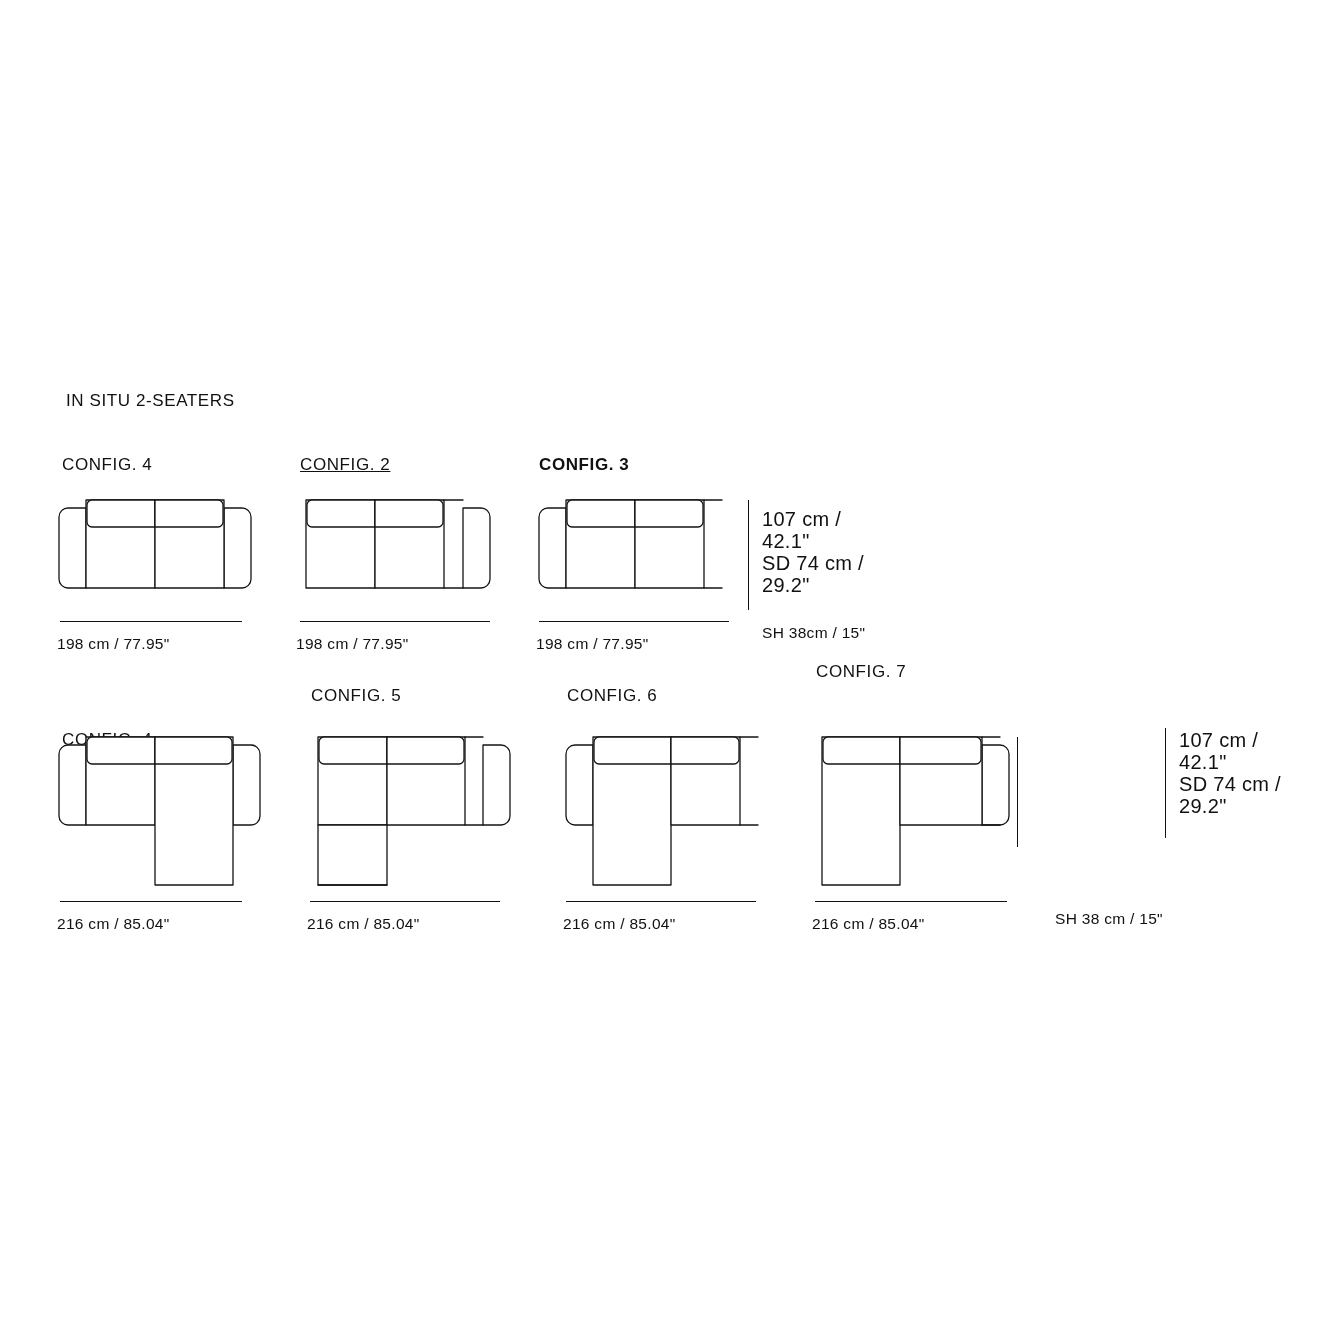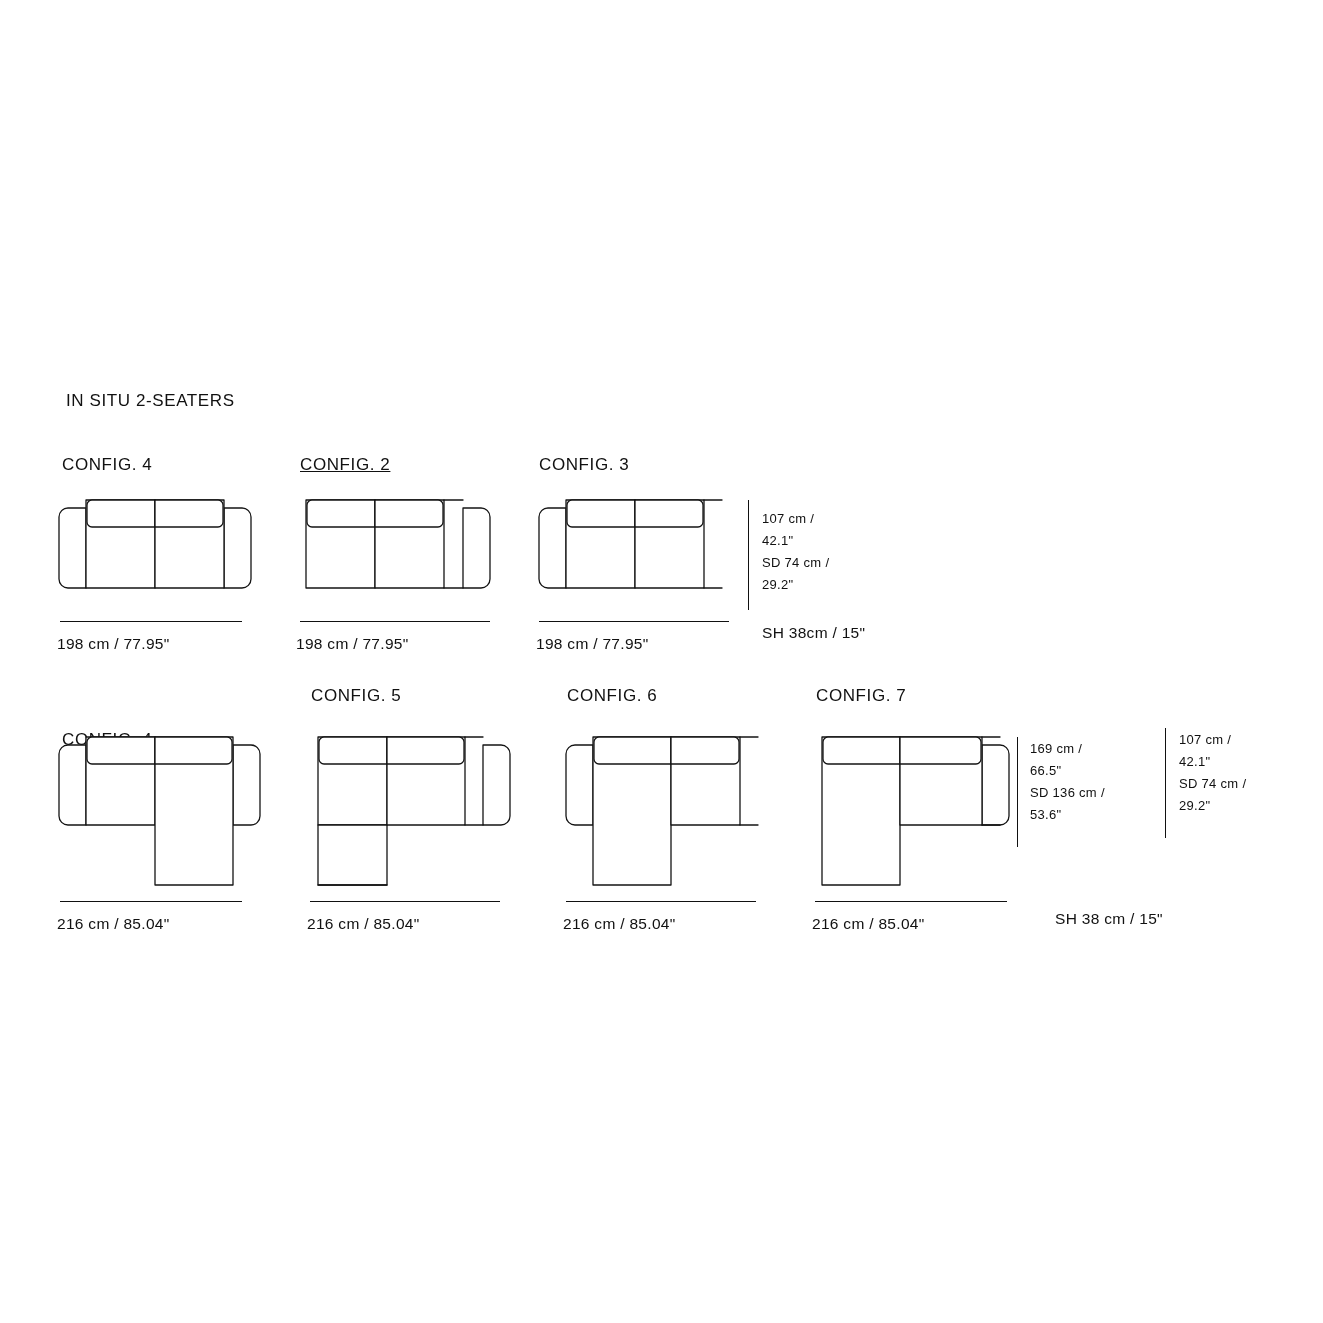--- a/index.html
+++ b/index.html
@@ -35,21 +35,21 @@
   }
   .dim-label {
     position: absolute;
     font-size: 15.5px;
     letter-spacing: 0.3px;
     color: #111111;
     white-space: nowrap;
   }
   .multi-line {
     position: absolute;
-    font-size: 13px;
+    font-size: 20px;
     line-height: 22px;
     letter-spacing: 0.3px;
     color: #111111;
     white-space: nowrap;
   }
   .rule {
     position: absolute;
     height: 1px;
     background: #111111;
   }
@@ -79,26 +79,26 @@
 </style>
 </head>
 <body>
 
 <div class="page">
 
   <div class="title">IN SITU 2-SEATERS</div>
 
   <div class="config-label" style="left:62px; top:455px;">CONFIG. 4</div>
   <div class="config-label" style="left:300px; top:455px;text-decoration:underline;">CONFIG. 2</div>
-  <div class="config-label" style="left:539px; top:455px;">CONFIG. 3</div>
+  <div class="config-label" style="left:539px; top:455px;font-weight:bold;">CONFIG. 3</div>
 
   <div class="config-label" style="left:62px; top:686px;margin-top:44px;">CONFIG. 4</div>
   <div class="config-label" style="left:311px; top:686px;">CONFIG. 5</div>
   <div class="config-label" style="left:567px; top:686px;">CONFIG. 6</div>
-  <div class="config-label" style="left:816px; top:686px;">CONFIG. 7</div>
+  <div class="config-label" style="left:816px; top:662px;">CONFIG. 7</div>
 
   <svg class="draw" viewBox="0 0 1323 1323">
 
     <g>
 
       <path class="fillw" d="M68,508 h18 v80 h-18 a9,9 0 0 1 -9,-9 v-62 a9,9 0 0 1 9,-9 z"></path>
 
       <path class="fillw" d="M242,508 h-18 v80 h18 a9,9 0 0 0 9,-9 v-62 a9,9 0 0 0 -9,-9 z"></path>
 
       <path class="fillw" d="M86,500 h69 v88 h-69 z"></path>
@@ -195,24 +195,20 @@
   <div class="rule" style="left:310px; top:901px; width:190px;"></div>
   <div class="rule" style="left:566px; top:901px; width:190px;"></div>
   <div class="rule" style="left:815px; top:901px; width:192px;"></div>
 
   <div class="dim-label" style="left:57px; top:915px;">216 cm / 85.04"</div>
   <div class="dim-label" style="left:307px; top:915px;">216 cm / 85.04"</div>
   <div class="dim-label" style="left:563px; top:915px;">216 cm / 85.04"</div>
   <div class="dim-label" style="left:812px; top:915px;">216 cm / 85.04"</div>
 
   <div class="vrule" style="left:1017px; top:737px; height:110px;"></div>
-  <div class="multi-line" style="left:1030px; top:738px; white-space:pre;">169 cm /
-66.5"
-SD 136 cm /
-53.6"</div>
 
   <div class="vrule" style="left:1165px; top:728px; height:110px;"></div>
   <div class="multi-line" style="left:1179px; top:729px; white-space:pre;">107 cm /
 42.1"
 SD 74 cm /
 29.2"</div>
 
   <div class="dim-label" style="left:1055px; top:910px;">SH 38 cm / 15"</div>
 
 </div>

